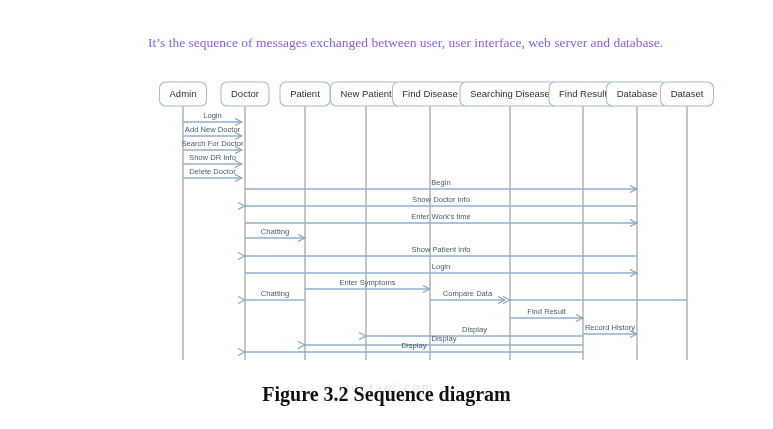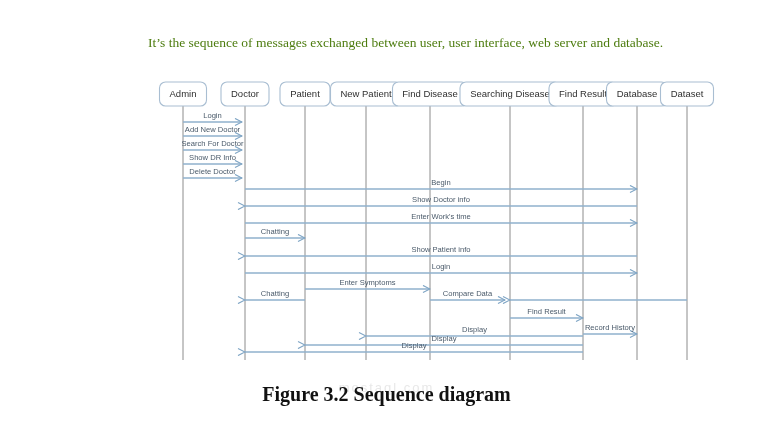--- a/index.html
+++ b/index.html
@@ -15,21 +15,21 @@
 
   
   .intro{
     position:absolute;
     left:148px; top:14px; width:580px;
     font-family:"Liberation Serif", serif;
     font-size:13.5px;
     line-height:30px;
     text-align:justify;
     text-justify:inter-word;
-    color:#4d7c0f;
+    color:#8b5cf6;
   }
 
   
   .diagram{
     position:absolute;
     left:0; top:0; width:773px; height:375px;
   }
   .diagram svg{display:block;}
 
   

